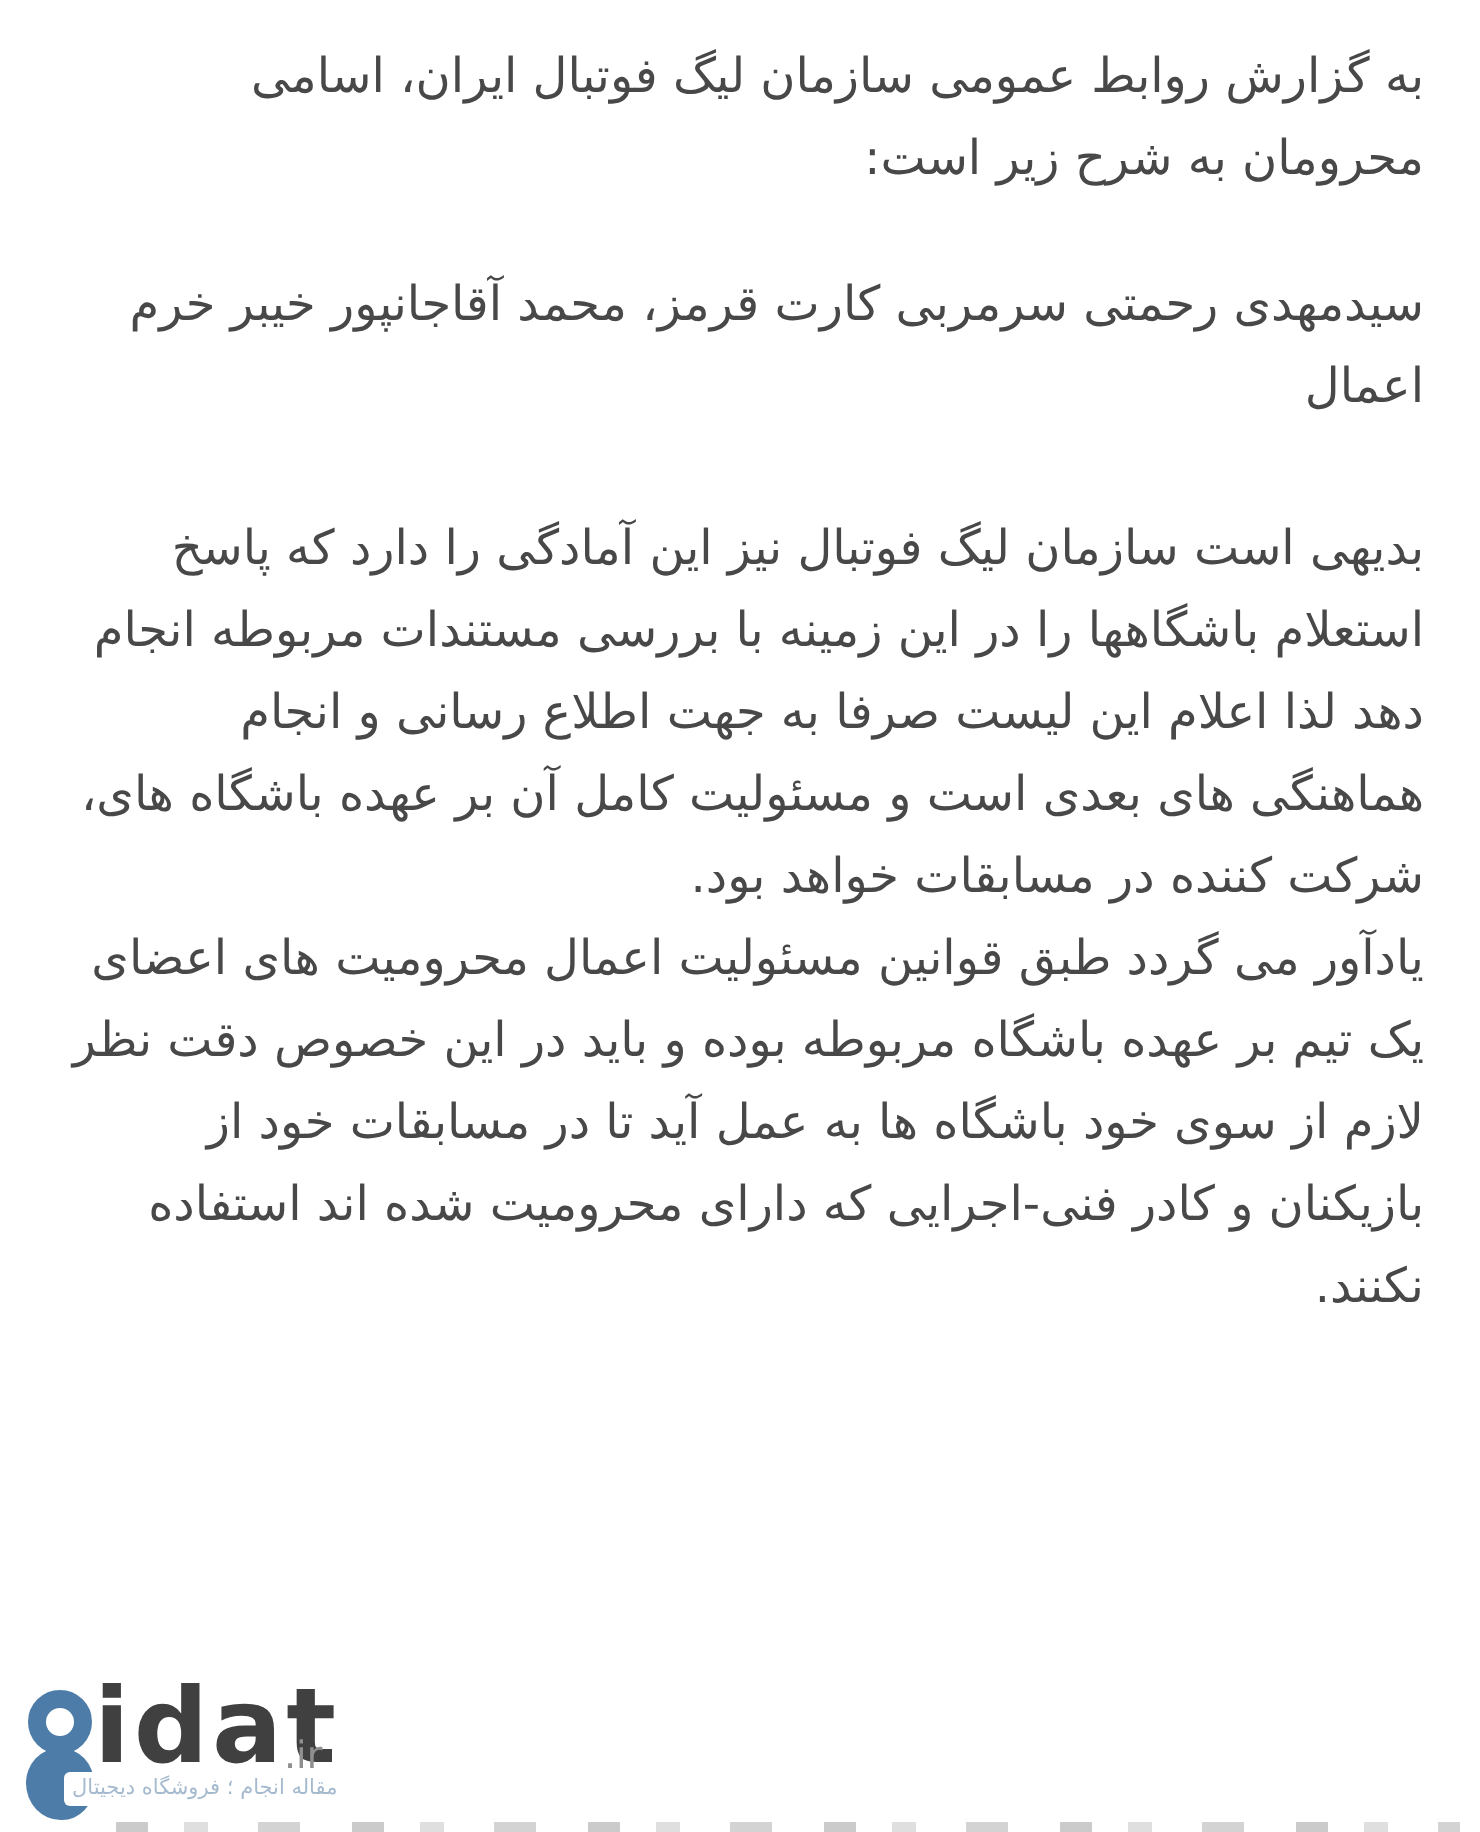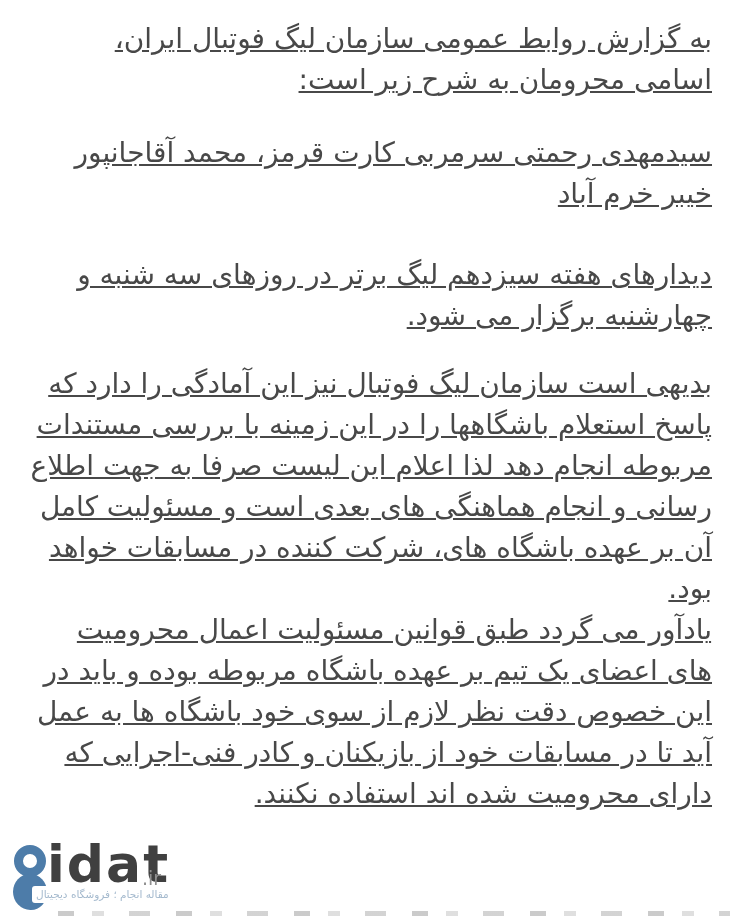--- a/index.html
+++ b/index.html
@@ -11,25 +11,24 @@
     width: 740px;
     height: 916px;
     position: relative;
     overflow: hidden;
     font-family: "DejaVu Sans", sans-serif;
   }
   .article {
     direction: rtl;
     text-align: right;
     padding: 18px 28px 0 28px;
-    font-size: 28px;
+    font-size: 24px;
     line-height: 41px;
     color: #484848;
     letter-spacing: 0;
-    text-decoration: underline;
   }
   .article p { margin: 0; }
   .p-intro   { margin-bottom: 32px !important; }
   .p-item    { margin-bottom: 40px !important; }
   .p-item-last { margin-bottom: 38px !important; }
   .p-sched   { margin-bottom: 27px !important; }
   .p-note    { margin-bottom: 0 !important; }
 
   
   .wm {
@@ -109,22 +108,21 @@
       rgba(110,110,110,0.55) 71px 92px,
       transparent 92px 118px
     );
   }
 </style>
 </head>
 <body>
 
 <div class="article">
   <p class="p-intro">به گزارش روابط عمومی سازمان لیگ فوتبال ایران، اسامی محرومان به شرح زیر است:</p>
-  <p class="p-item">سیدمهدی رحمتی سرمربی کارت قرمز، محمد آقاجانپور خیبر خرم آباد</p>
-  <p class="p-sched">دیدارهای هفته سیزدهم لیگ برتر در روزهای سه شنبه و چهارشنبه برگزار می شود.</p>
+  <p class="p-item">سیدمهدی رحمتی سرمربی کارت قرمز، محمد آقاجانپور خیبر خرم اعمال</p>
   <p class="p-note">بدیهی است سازمان لیگ فوتبال نیز این آمادگی را دارد که پاسخ استعلام باشگاهها را در این زمینه با بررسی مستندات مربوطه انجام دهد لذا اعلام این لیست صرفا به جهت اطلاع رسانی و انجام هماهنگی های بعدی است و مسئولیت کامل آن بر عهده باشگاه های، شرکت کننده در مسابقات خواهد بود.</p>
   <p class="p-note">یادآور می گردد طبق قوانین مسئولیت اعمال محرومیت های اعضای یک تیم بر عهده باشگاه مربوطه بوده و باید در این خصوص دقت نظر لازم از سوی خود باشگاه ها به عمل آید تا در مسابقات خود از بازیکنان و کادر فنی-اجرایی که دارای محرومیت شده اند استفاده نکنند.</p>
 </div>
 
 <div class="wm">
   <div class="g-ring"></div>
   <div class="g-drop"></div>
   <span class="brand-text">idat</span>
   <span class="brand-tld">.ir</span>
   <div class="tagline">مقاله انجام ؛ فروشگاه دیجیتال</div>

